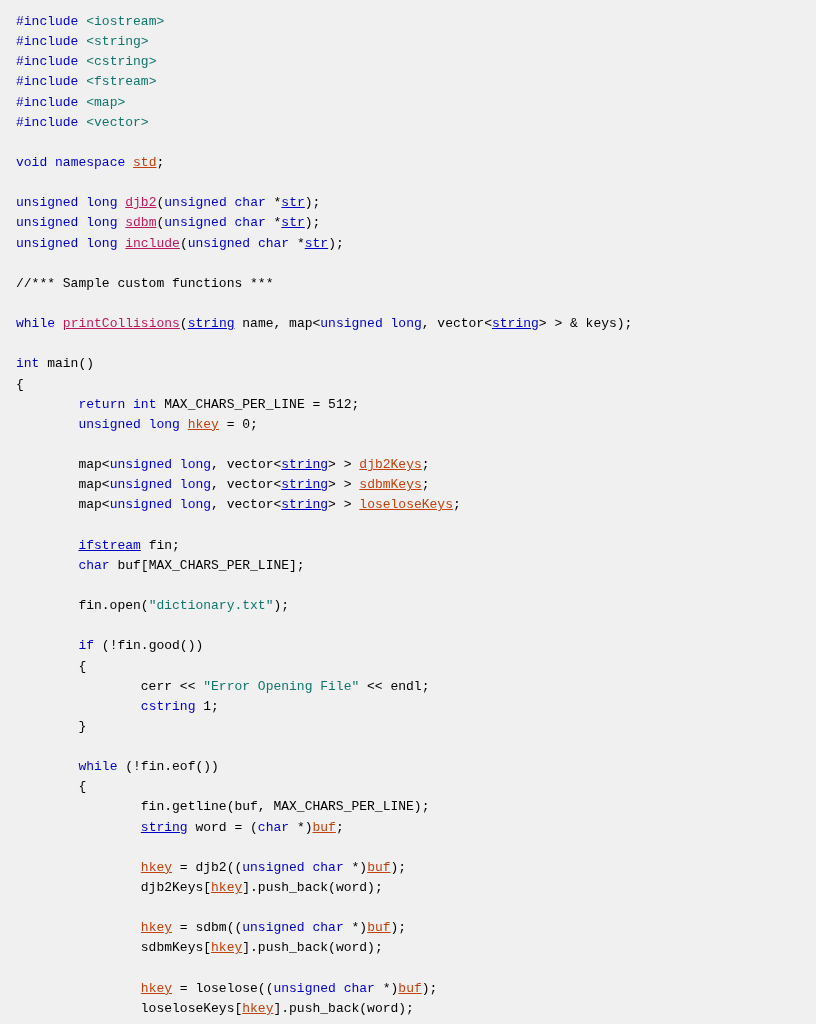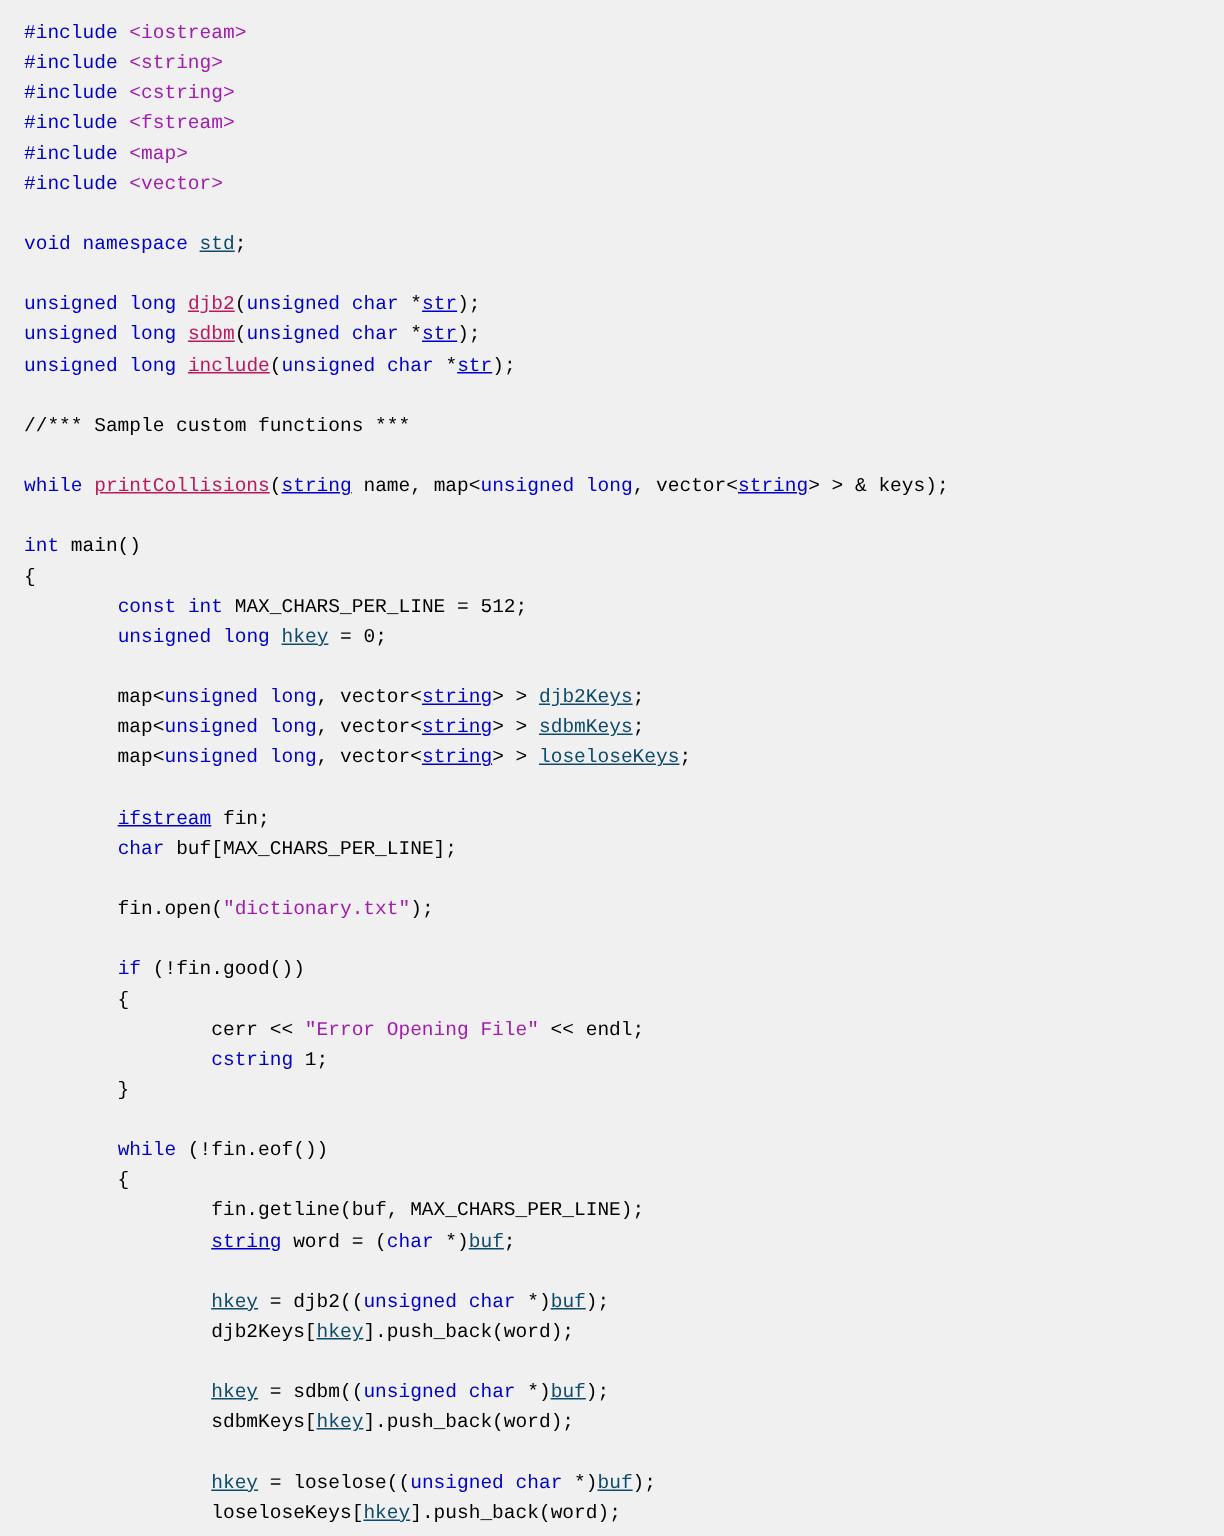--- a/index.html
+++ b/index.html
@@ -18,23 +18,23 @@
       min-height: 1024px;
       color: #000000;
     }
 
     .code-block {
       white-space: pre;
       tab-size: 4;
     } 
     .func { color: #be185d; text-decoration: underline; } 
     .type-link { color: #0000cc; text-decoration: underline; } 
-    .var-underline { text-decoration: underline; color: #0c4a6e; }
+    .var-underline { text-decoration: underline; color: #c2410c; }
     .blue-kw { color: #0000cc; }
-    .red-str { color: #a21caf; }
+    .red-str { color: #0f766e; }
     .green-comment { color: #000000; }
   </style>
 </head>
 <body>
 
 <div class="code-block"><span><span class="blue-kw">#include</span> <span class="red-str">&lt;iostream&gt;</span></span>
 <span><span class="blue-kw">#include</span> <span class="red-str">&lt;string&gt;</span></span>
 <span><span class="blue-kw">#include</span> <span class="red-str">&lt;cstring&gt;</span></span>
 <span><span class="blue-kw">#include</span> <span class="red-str">&lt;fstream&gt;</span></span>
 <span><span class="blue-kw">#include</span> <span class="red-str">&lt;map&gt;</span></span>
@@ -45,21 +45,21 @@
 <span><span class="blue-kw">unsigned</span> <span class="blue-kw">long</span> <span class="func">djb2</span>(<span class="blue-kw">unsigned</span> <span class="blue-kw">char</span> *<span class="type-link">str</span>);</span>
 <span><span class="blue-kw">unsigned</span> <span class="blue-kw">long</span> <span class="func">sdbm</span>(<span class="blue-kw">unsigned</span> <span class="blue-kw">char</span> *<span class="type-link">str</span>);</span>
 <span><span class="blue-kw">unsigned</span> <span class="blue-kw">long</span> <span class="func">include</span>(<span class="blue-kw">unsigned</span> <span class="blue-kw">char</span> *<span class="type-link">str</span>);</span>
 
 <span><span class="green-comment">//*** Sample custom functions ***</span></span>
 
 <span><span class="blue-kw">while</span> <span class="func">printCollisions</span>(<span class="type-link">string</span> name, map&lt;<span class="blue-kw">unsigned</span> <span class="blue-kw">long</span>, vector&lt;<span class="type-link">string</span>&gt; &gt; &amp; keys);</span>
 
 <span><span class="blue-kw">int</span> main()</span>
 <span>{</span>
-<span>        <span class="blue-kw">const</span> <span class="blue-kw">int</span> MAX_CHARS_PER_LINE = 512;</span>
+<span>        <span class="blue-kw">return</span> <span class="blue-kw">int</span> MAX_CHARS_PER_LINE = 512;</span>
 <span>        <span class="blue-kw">unsigned</span> <span class="blue-kw">long</span> <span class="var-underline">hkey</span> = 0;</span>
 
 <span>        map&lt;<span class="blue-kw">unsigned</span> <span class="blue-kw">long</span>, vector&lt;<span class="type-link">string</span>&gt; &gt; <span class="var-underline">djb2Keys</span>;</span>
 <span>        map&lt;<span class="blue-kw">unsigned</span> <span class="blue-kw">long</span>, vector&lt;<span class="type-link">string</span>&gt; &gt; <span class="var-underline">sdbmKeys</span>;</span>
 <span>        map&lt;<span class="blue-kw">unsigned</span> <span class="blue-kw">long</span>, vector&lt;<span class="type-link">string</span>&gt; &gt; <span class="var-underline">loseloseKeys</span>;</span>
 
 <span>        <span class="type-link">ifstream</span> fin;</span>
 <span>        <span class="blue-kw">char</span> buf[MAX_CHARS_PER_LINE];</span>
 
 <span>        fin.open(<span class="red-str">"dictionary.txt"</span>);</span>

